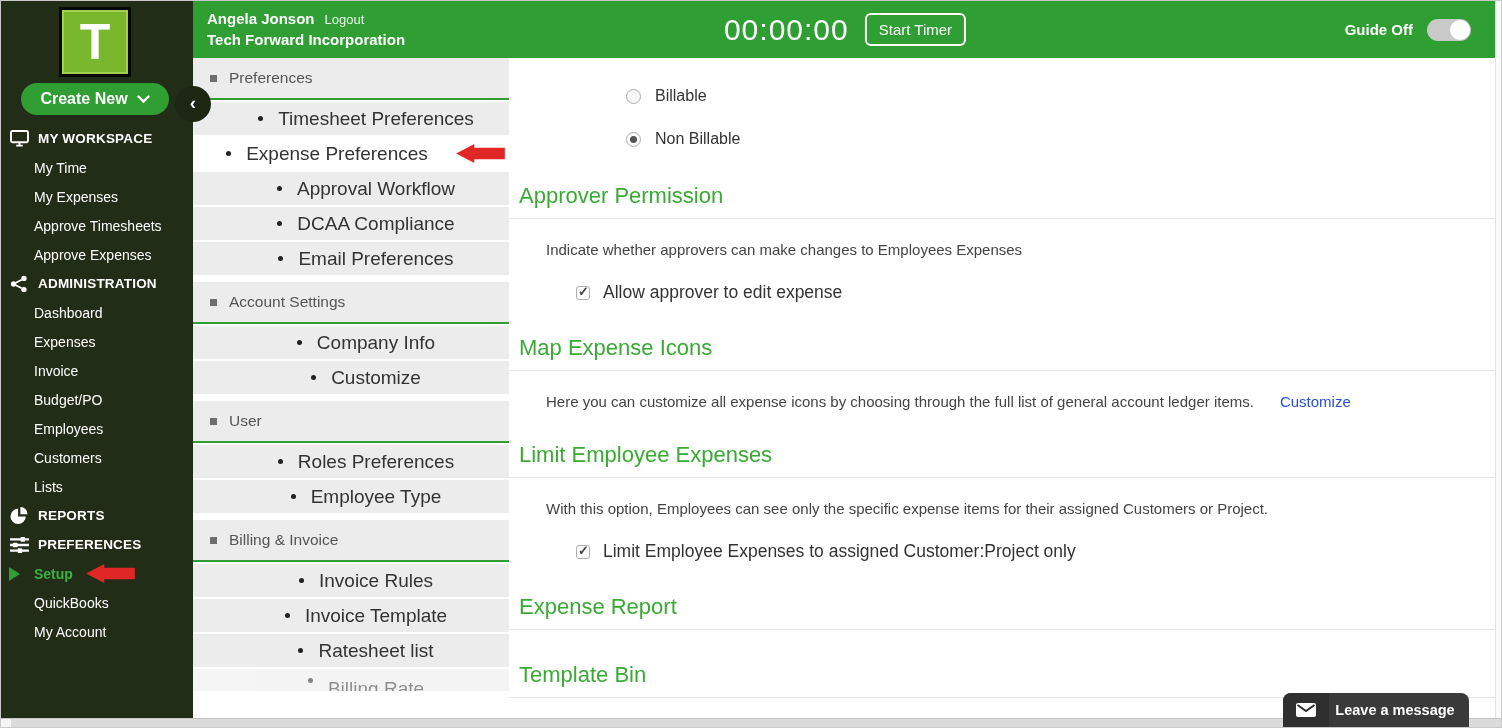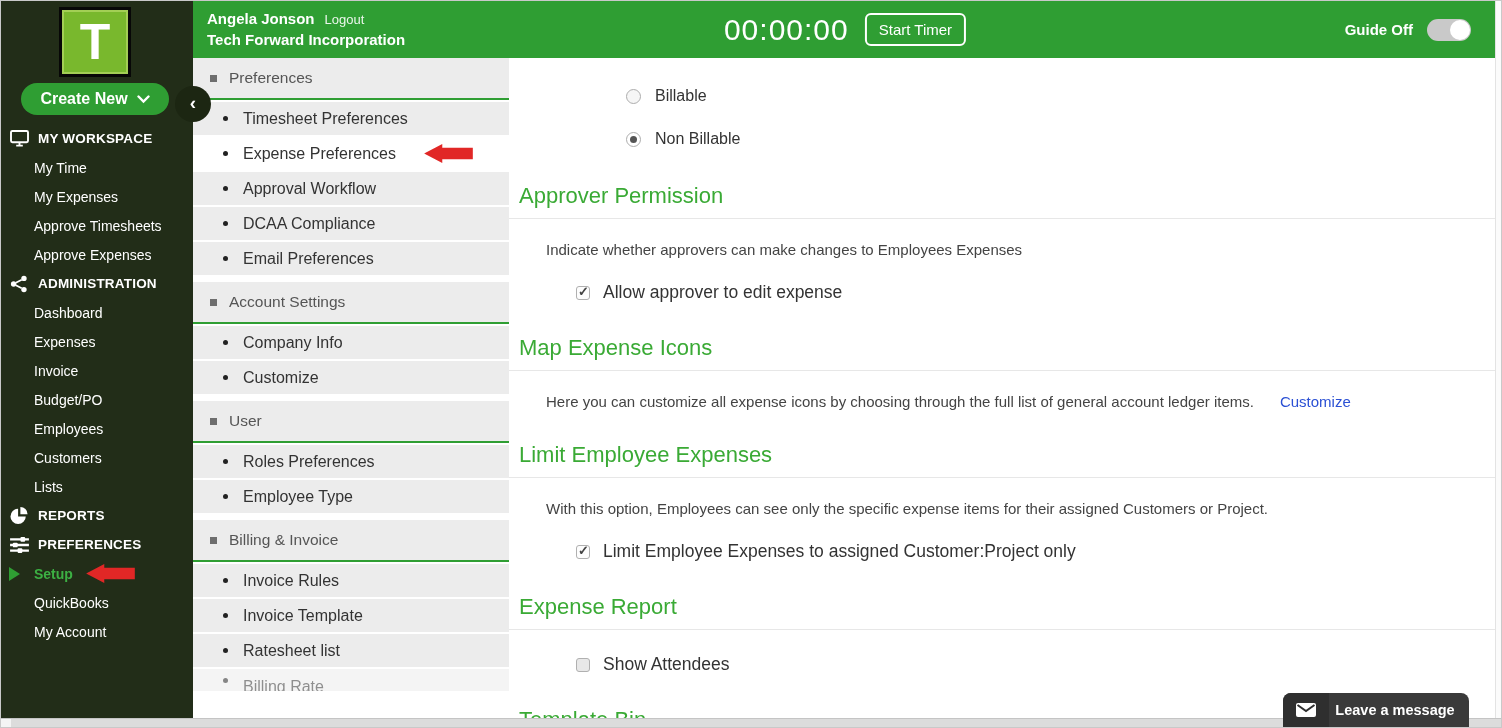--- a/index.html
+++ b/index.html
@@ -38,21 +38,21 @@
   .toggle-knob { position:absolute; right:1px; top:1px; width:20px; height:20px; border-radius:50%; background:#fff; }
 
   
   .submenu { position:absolute; left:192px; top:57px; width:316px; height:662px; background:#fff; overflow:hidden; }
   .collapse-btn { position:absolute; left:174px; top:85px; width:36px; height:36px; border-radius:50%; background:#1c2612;
                   color:#fff; z-index:6; border:none; font-size:19px; font-weight:700; cursor:pointer; display:flex; align-items:center; justify-content:center; padding-bottom:2px; }
   .sub-header { display:flex; align-items:center; gap:12px; height:42px; background:#ececec; border-bottom:2px solid #2f9e33;
                 padding-left:17px; color:#555; font-size:15.5px; margin-top:7px; }
   .sub-header:first-child { margin-top:0; }
   .sq-bullet { width:7px; height:7px; background:#6e6e6e; flex:0 0 auto; }
-  .sub-item { display:flex; align-items:center; height:33px; background:#ececec; margin-top:2px; padding-left:30px; gap:15px; font-size:16px; color:#333; cursor:pointer; }
+  .sub-item { display:flex; align-items:center; height:33px; background:#ececec; margin-top:2px; padding-left:30px; gap:15px; font-size:19px; color:#333; cursor:pointer;justify-content:center; }
   .sub-item.selected { background:#fff; }
   .dot-bullet { width:5px; height:5px; border-radius:50%; background:#222; flex:0 0 auto; }
   .sub-item.partial { height:22px; overflow:hidden; align-items:flex-start; padding-top:9px; opacity:.55; }
 
   
   .main { position:absolute; left:508px; top:57px; width:988px; height:662px; background:#fff; overflow:hidden; }
   .radio-group { margin:26px 0 0 117px; }
   .radio-row { display:flex; align-items:center; gap:14px; height:24px; margin-bottom:19px; font-size:16px; color:#333; }
   .radio { width:15px; height:15px; border-radius:50%; border:1px solid #adadad; background:#f6f6f6; position:relative; cursor:pointer; flex:0 0 auto; }
   .radio.selected { background:#fff; }
@@ -316,24 +316,20 @@
           <p class="section-desc">
             <span>With this option, Employees can see only the specific expense items for their assigned Customers or Project.</span>
           </p>
           <div class="check-row">
             <span class="checkbox checked"></span>
             <span>Limit Employee Expenses to assigned Customer:Project only</span>
           </div>
         </section>
         <section class="section">
           <h2 class="section-heading">Expense Report</h2>
-          <div class="check-row">
-            <span class="checkbox"></span>
-            <span>Show Attendees</span>
-          </div>
         </section>
         <section class="section">
           <h2 class="section-heading">Template Bin</h2>
         </section>
       </div>
   </main>
 
   <div class="right-strip"></div>
   <div class="hscrollbar">
       <span class="hscroll-corner"></span>

